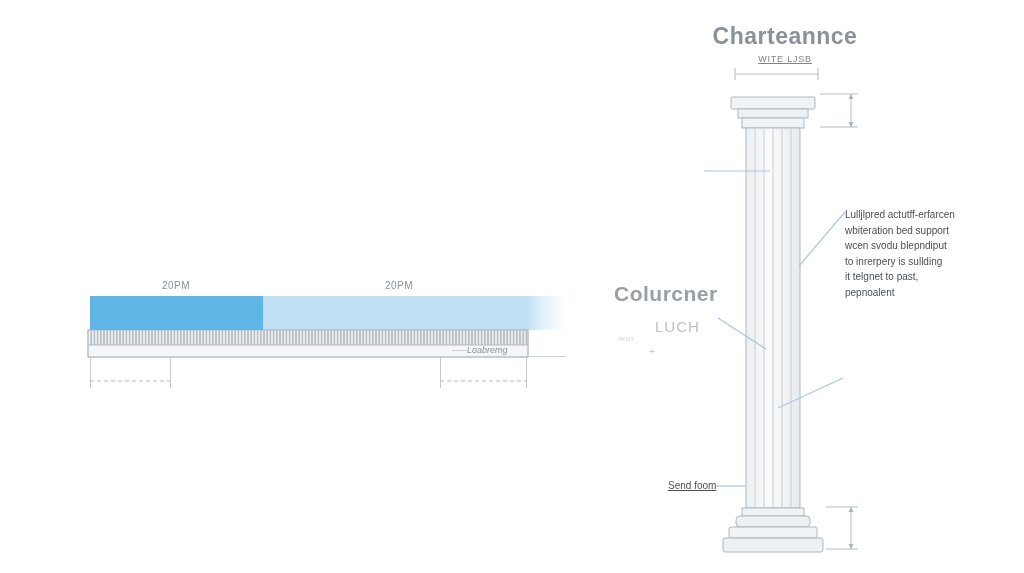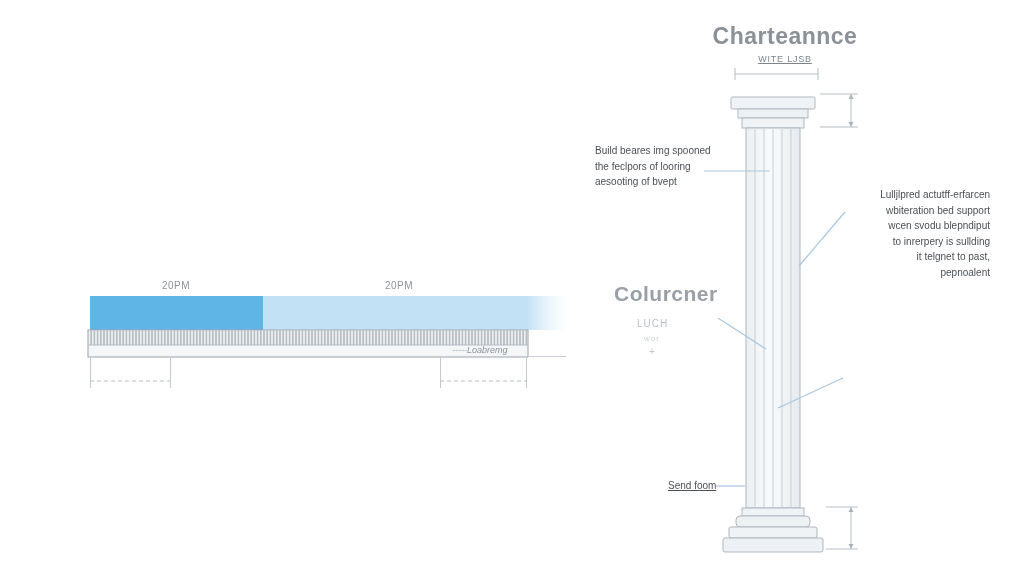--- a/index.html
+++ b/index.html
@@ -54,21 +54,21 @@
     color: #4b5055;
   }
   .big-label {
     font-size: 21px;
     font-weight: 600;
     color: #989fa6;
     letter-spacing: 0.5px;
     white-space: nowrap;
     margin-left: 8px;
   }
-  .faint-1 { font-size: 10px; color: #bcc2c8; letter-spacing: 1px; }
+  .faint-1 { font-size: 15px; color: #bcc2c8; letter-spacing: 1px; margin-left: 18px; }
   .faint-2 { font-size: 8px; color: #ced3d7; letter-spacing: 1px; }
   .faint-3 { font-size: 10px; color: #c5cacf; }
   .beam-tag {
     font-size: 9px;
     color: #8d9399;
     white-space: nowrap;
     font-style: italic;
   }
 </style>
 </head>
@@ -155,36 +155,33 @@
       <polyline points="718,318 766,349"></polyline>
       <polyline points="843,378 778,408"></polyline>
       <polyline points="716,486 745,486"></polyline>
     </g>
   </svg>
 
   <div class="label title" style="left:785px; top:23px;">Charteannce</div>
 
   <div class="label cap-label" style="left:785px; top:54px;">WITE LJSB</div>
 
-  <div class="label ann" style="left:595px; top:143px; width:145px;">Build beares img spooned
-the feclpors of looring
-aesooting of bvept</div>
 
-  <div class="label ann" style="left:845px; top:187px; width:145px;text-align:right;">Lulljlpred actutff-erfarcen
+  <div class="label ann" style="left:845px; top:207px; width:145px;">Lulljlpred actutff-erfarcen
 wbiteration bed support
 wcen svodu blepndiput
 to inrerpery is sullding
 it telgnet to past,
 pepnoalent</div>
 
   <div class="label big-label" style="left:606px; top:282px;">Colurcner</div>
 
   <div class="label faint-1" style="left:637px; top:318px;">LUCH</div>
 
-  <div class="label faint-2" style="left:644px; top:334px;">wor</div>
+  <div class="label faint-2" style="left:619px; top:334px;">wor</div>
 
   <div class="label faint-3" style="left:649px; top:346px;">+</div>
 
 
   <div class="label ann" style="left:668px; top:478px;text-decoration:underline;">Send foom</div>
 
   <div class="label dim-label" style="left:176px; top:280px;">20PM</div>
 
   <div class="label dim-label" style="left:399px; top:280px;">20PM</div>
 

